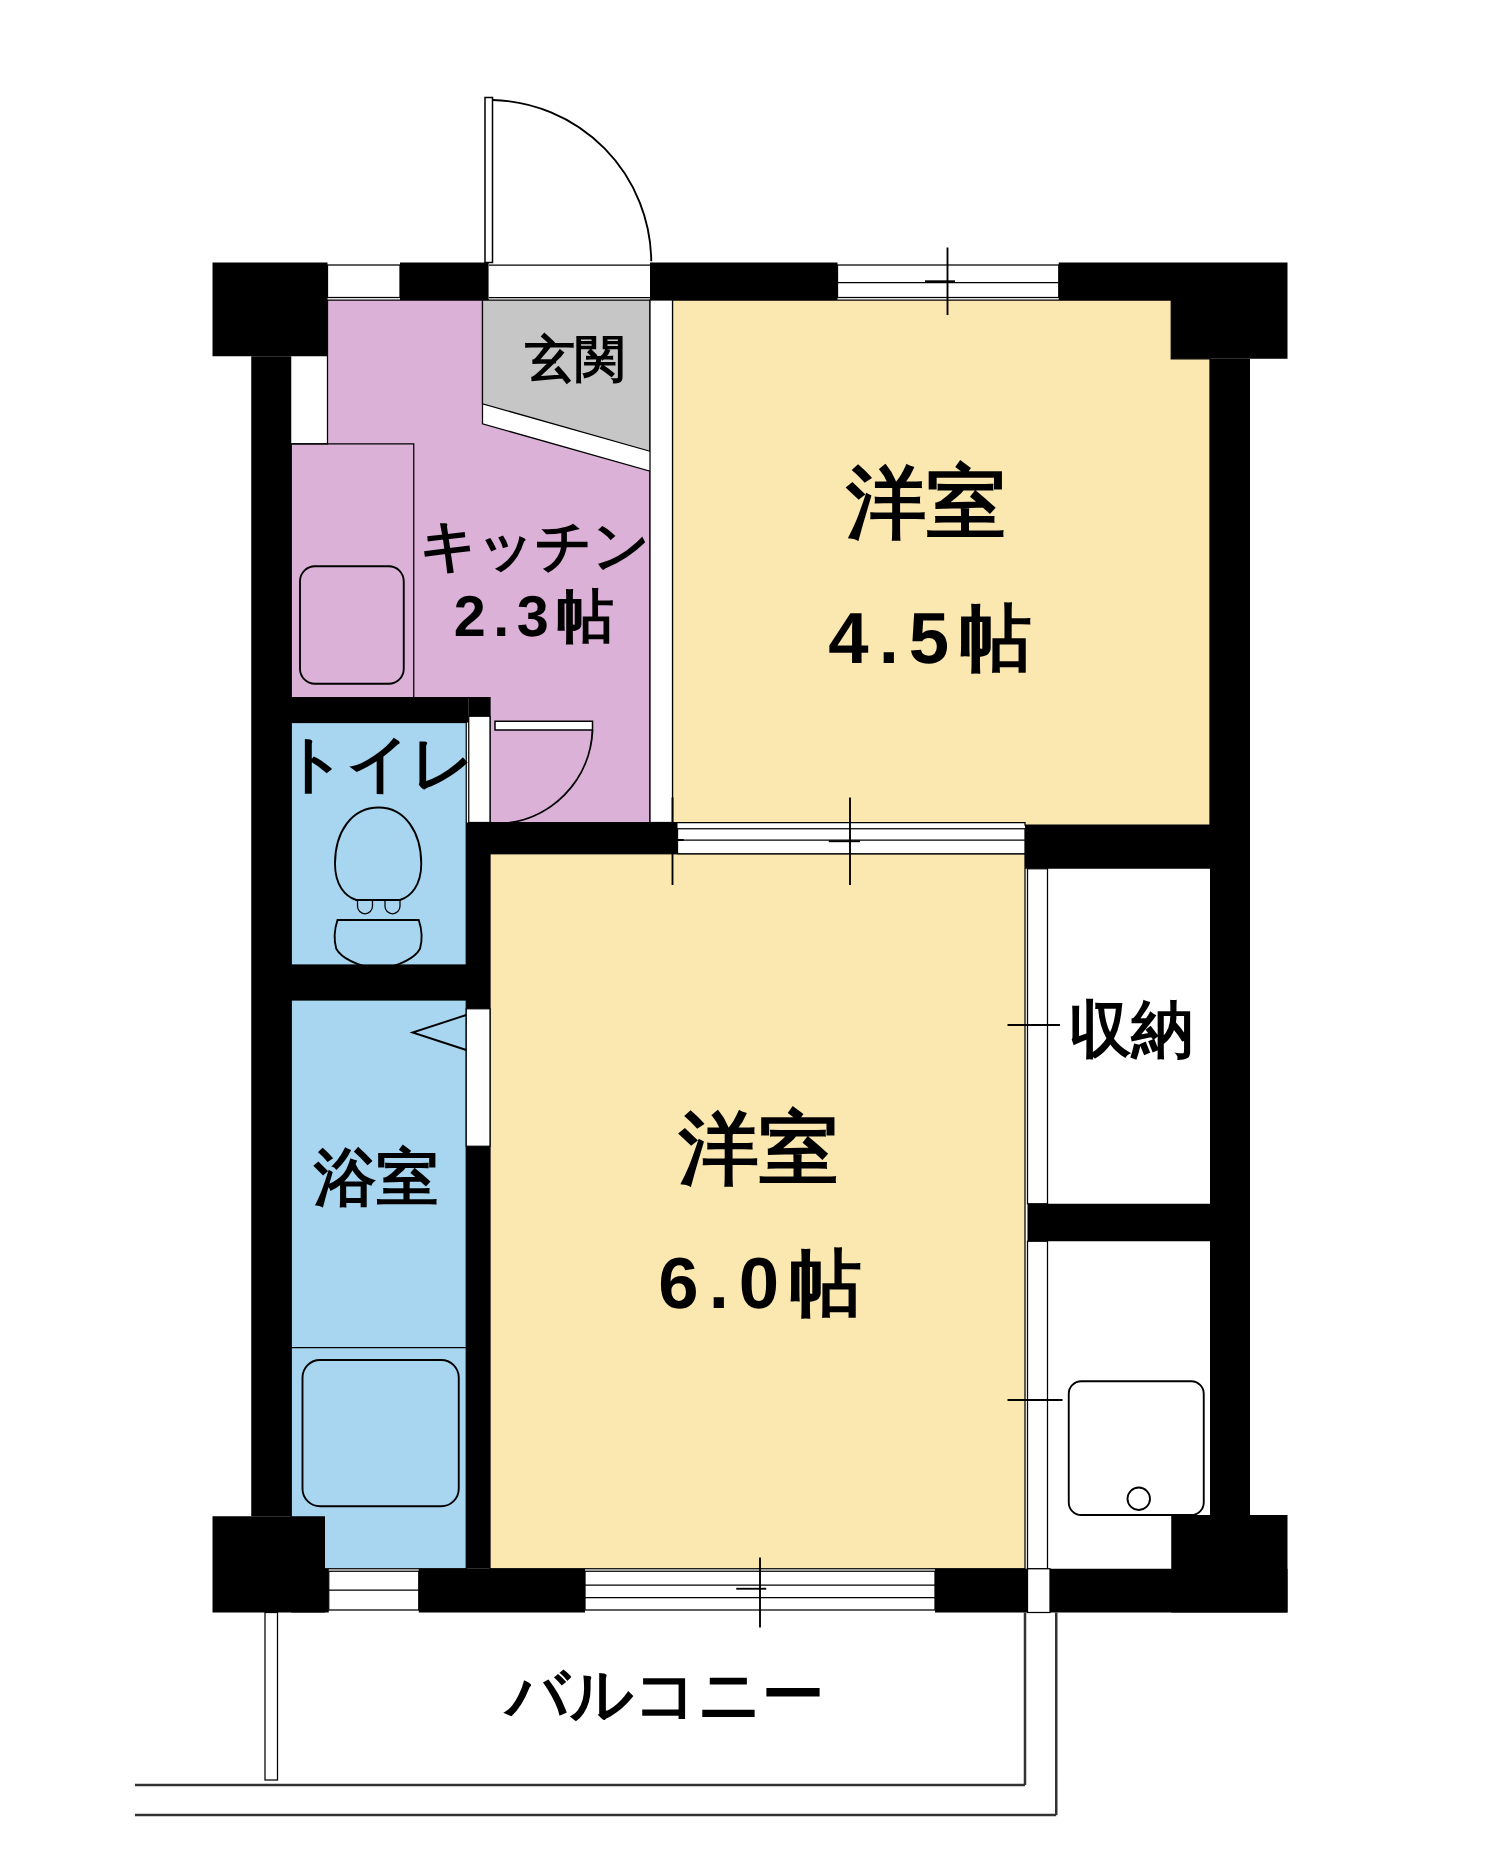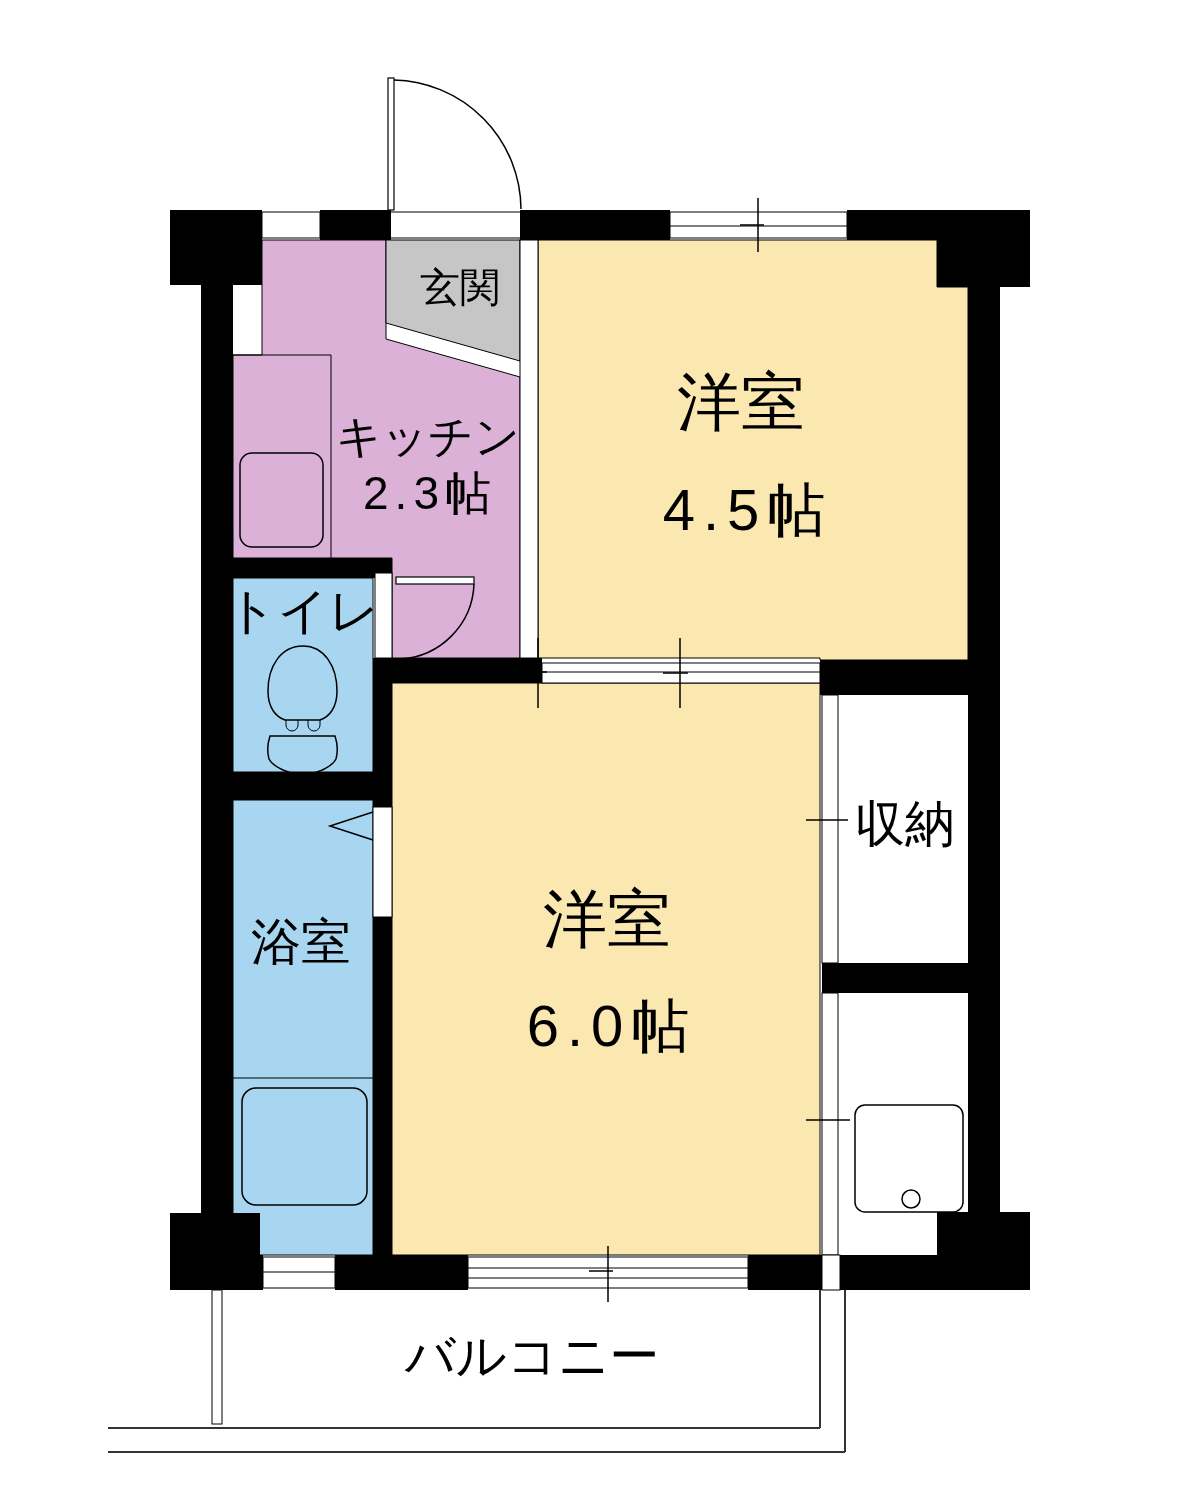--- a/index.html
+++ b/index.html
@@ -1,16 +1,16 @@
 <!DOCTYPE html>
 <html><head>
 <meta charset="utf-8">
 <style>
   html,body{margin:0;padding:0;background:#ffffff;}
-  .canvas{position:relative;width:1200px;height:1499px;background:#ffffff;overflow:hidden;}
+  .canvas{position:relative;width:1200px;height:1499px;background:#ffffff;overflow:hidden;font-weight:bold;}
   svg{position:absolute;left:0;top:0;}
   text{font-family:"Liberation Sans","DejaVu Sans",sans-serif;fill:#000;}
   .lbl-xl{font-size:64px;}
   .lbl-l{font-size:58px;letter-spacing:8px;}
   .lbl-m{font-size:50px;}
   .lbl-k{font-size:45px;}
   .lbl-ks{font-size:46px;letter-spacing:6px;}
   .lbl-g{font-size:40px;}
   .thin{stroke:#000;stroke-width:1.5;fill:none;}
   .thin1{stroke:#000;stroke-width:1;fill:none;}

